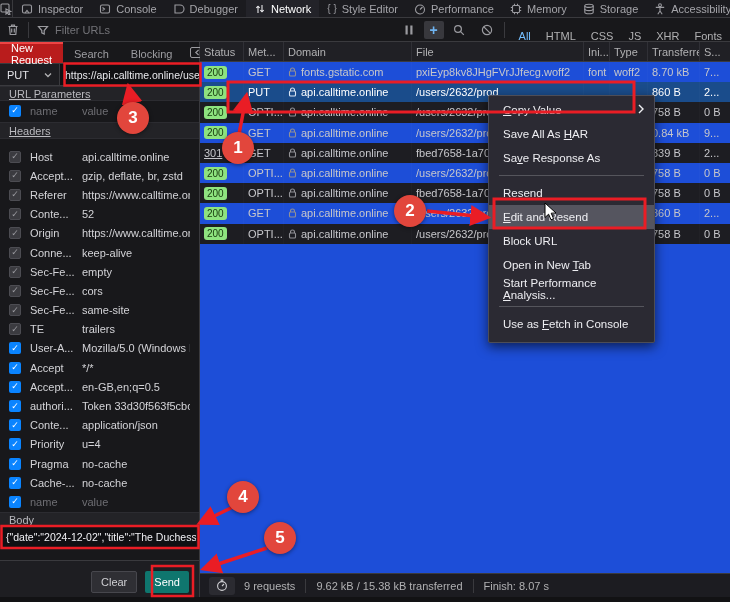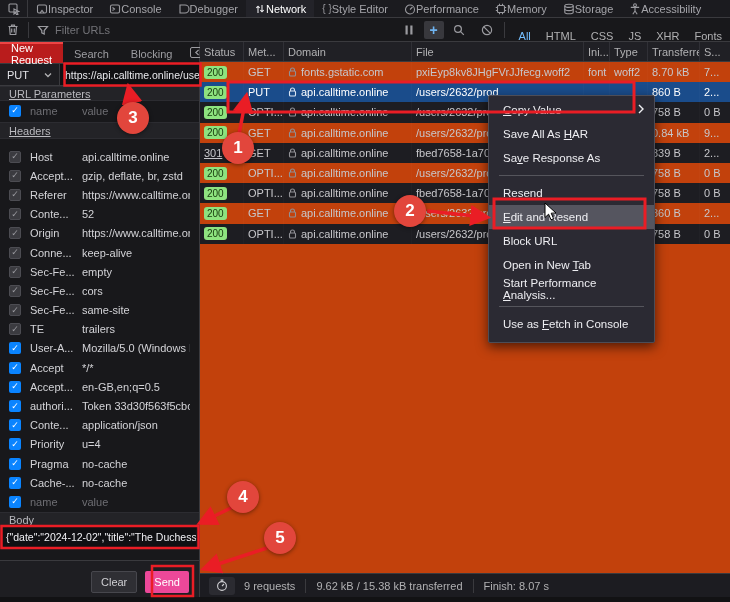--- a/index.html
+++ b/index.html
@@ -6,21 +6,21 @@
   body { background:#000; }
   .devtools{
     position:relative; width:730px; height:602px; overflow:hidden;
     background:#18181b; color:#b1b1b3;
     font-family:"Liberation Sans", sans-serif; font-size:11px;
   }
   
   .tabbar{position:absolute;top:0;left:0;right:0;height:18px;background:#1b1b1f;
     border-bottom:1px solid #3a3a3e;display:flex;align-items:stretch;white-space:nowrap;overflow:hidden;}
   .pickbtn{width:28px;display:flex;align-items:center;justify-content:center;border-right:1px solid #3a3a3e;}
-  .tooltab{display:flex;align-items:center;padding:0 8px;color:#a5a5aa;cursor:default;}
+  .tooltab{display:flex;align-items:center;gap:5px;padding:0 8px;color:#a5a5aa;cursor:default;}
   .tooltab.sel{color:#ffffff;background:#232329;}
   .tico{width:12px;height:12px;flex:0 0 auto;}
   .tico path,.tico rect,.tico circle,.tico line,.tico ellipse{stroke:#9b9ba0;stroke-width:1.1;fill:none;}
   .tooltab.sel .tico path,.tooltab.sel .tico rect,.tooltab.sel .tico circle,.tooltab.sel .tico line{stroke:#e7e7ea;}
   .braces{font-size:10px;color:#9b9ba0;}
   
   .filterbar{position:absolute;top:18px;left:0;right:0;height:24px;background:#18181b;
     border-bottom:1px solid #3a3a3e;display:flex;align-items:center;overflow:hidden;}
   .fb-btn{width:26px;height:100%;display:flex;align-items:center;justify-content:center;}
   .fb-sep{width:1px;height:16px;background:#3a3a3e;margin:0 2px;flex:0 0 auto;}
@@ -57,23 +57,23 @@
   .cb.dim{background:#3b3b40;border:1px solid #4c4c52;color:#9a9a9f;}
   .hname{width:52px;flex:0 0 auto;color:#d3d3d7;white-space:nowrap;overflow:hidden;}
   .hval{flex:1;color:#d3d3d7;white-space:nowrap;overflow:hidden;}
   .ph{color:#6e6e73;}
   .body-input{position:absolute;top:485px;left:2px;right:3px;height:20px;background:#101013;color:#f0f0f4;
     display:flex;align-items:center;padding:0 4px;font-size:10.5px;white-space:nowrap;overflow:hidden;}
   .lp-footer{position:absolute;left:0;right:0;bottom:0;height:42px;border-top:1px solid #3a3a3e;
     background:#1e1e22;display:flex;align-items:center;justify-content:flex-end;gap:8px;padding:0 10px;}
   .btn{height:22px;padding:0 9px;border-radius:2px;display:flex;align-items:center;}
   .btn.clear{background:#2f2f34;border:1px solid #47474d;color:#cfcfd3;}
-  .btn.send{background:#ec4899;color:#fff;}
+  .btn.send{background:#0f766e;color:#fff;}
   
-  .rightpanel{position:absolute;top:42px;left:200px;right:0;bottom:0;background:#c2410c;overflow:hidden;}
+  .rightpanel{position:absolute;top:42px;left:200px;right:0;bottom:0;background:#1d4ed8;overflow:hidden;}
   .thead{display:flex;height:20px;background:#202025;border-bottom:1px solid #3a3a3e;color:#b1b1b3;}
   .th{display:flex;align-items:center;padding:0 4px;border-right:1px solid #303036;white-space:nowrap;overflow:hidden;}
   .trow{display:flex;height:20.2px;align-items:center;color:#c7c7cb;}
   .trow.odd{background:#1d1d22;}
   .trow.sel{background:#1a4c8b;color:#fff;}
   .td{display:flex;align-items:center;padding:0 4px;height:100%;border-right:1px solid rgba(255,255,255,0.02);
     white-space:nowrap;overflow:hidden;}
   .c0{width:44px;flex:0 0 auto;} .c1{width:40px;flex:0 0 auto;} .c2{width:128px;flex:0 0 auto;}
   .c3{width:172px;flex:0 0 auto;} .c4{width:26px;flex:0 0 auto;} .c5{width:38px;flex:0 0 auto;}
   .c6{width:52px;flex:0 0 auto;} .c7{width:27px;flex:0 0 auto;border-right:none;}

